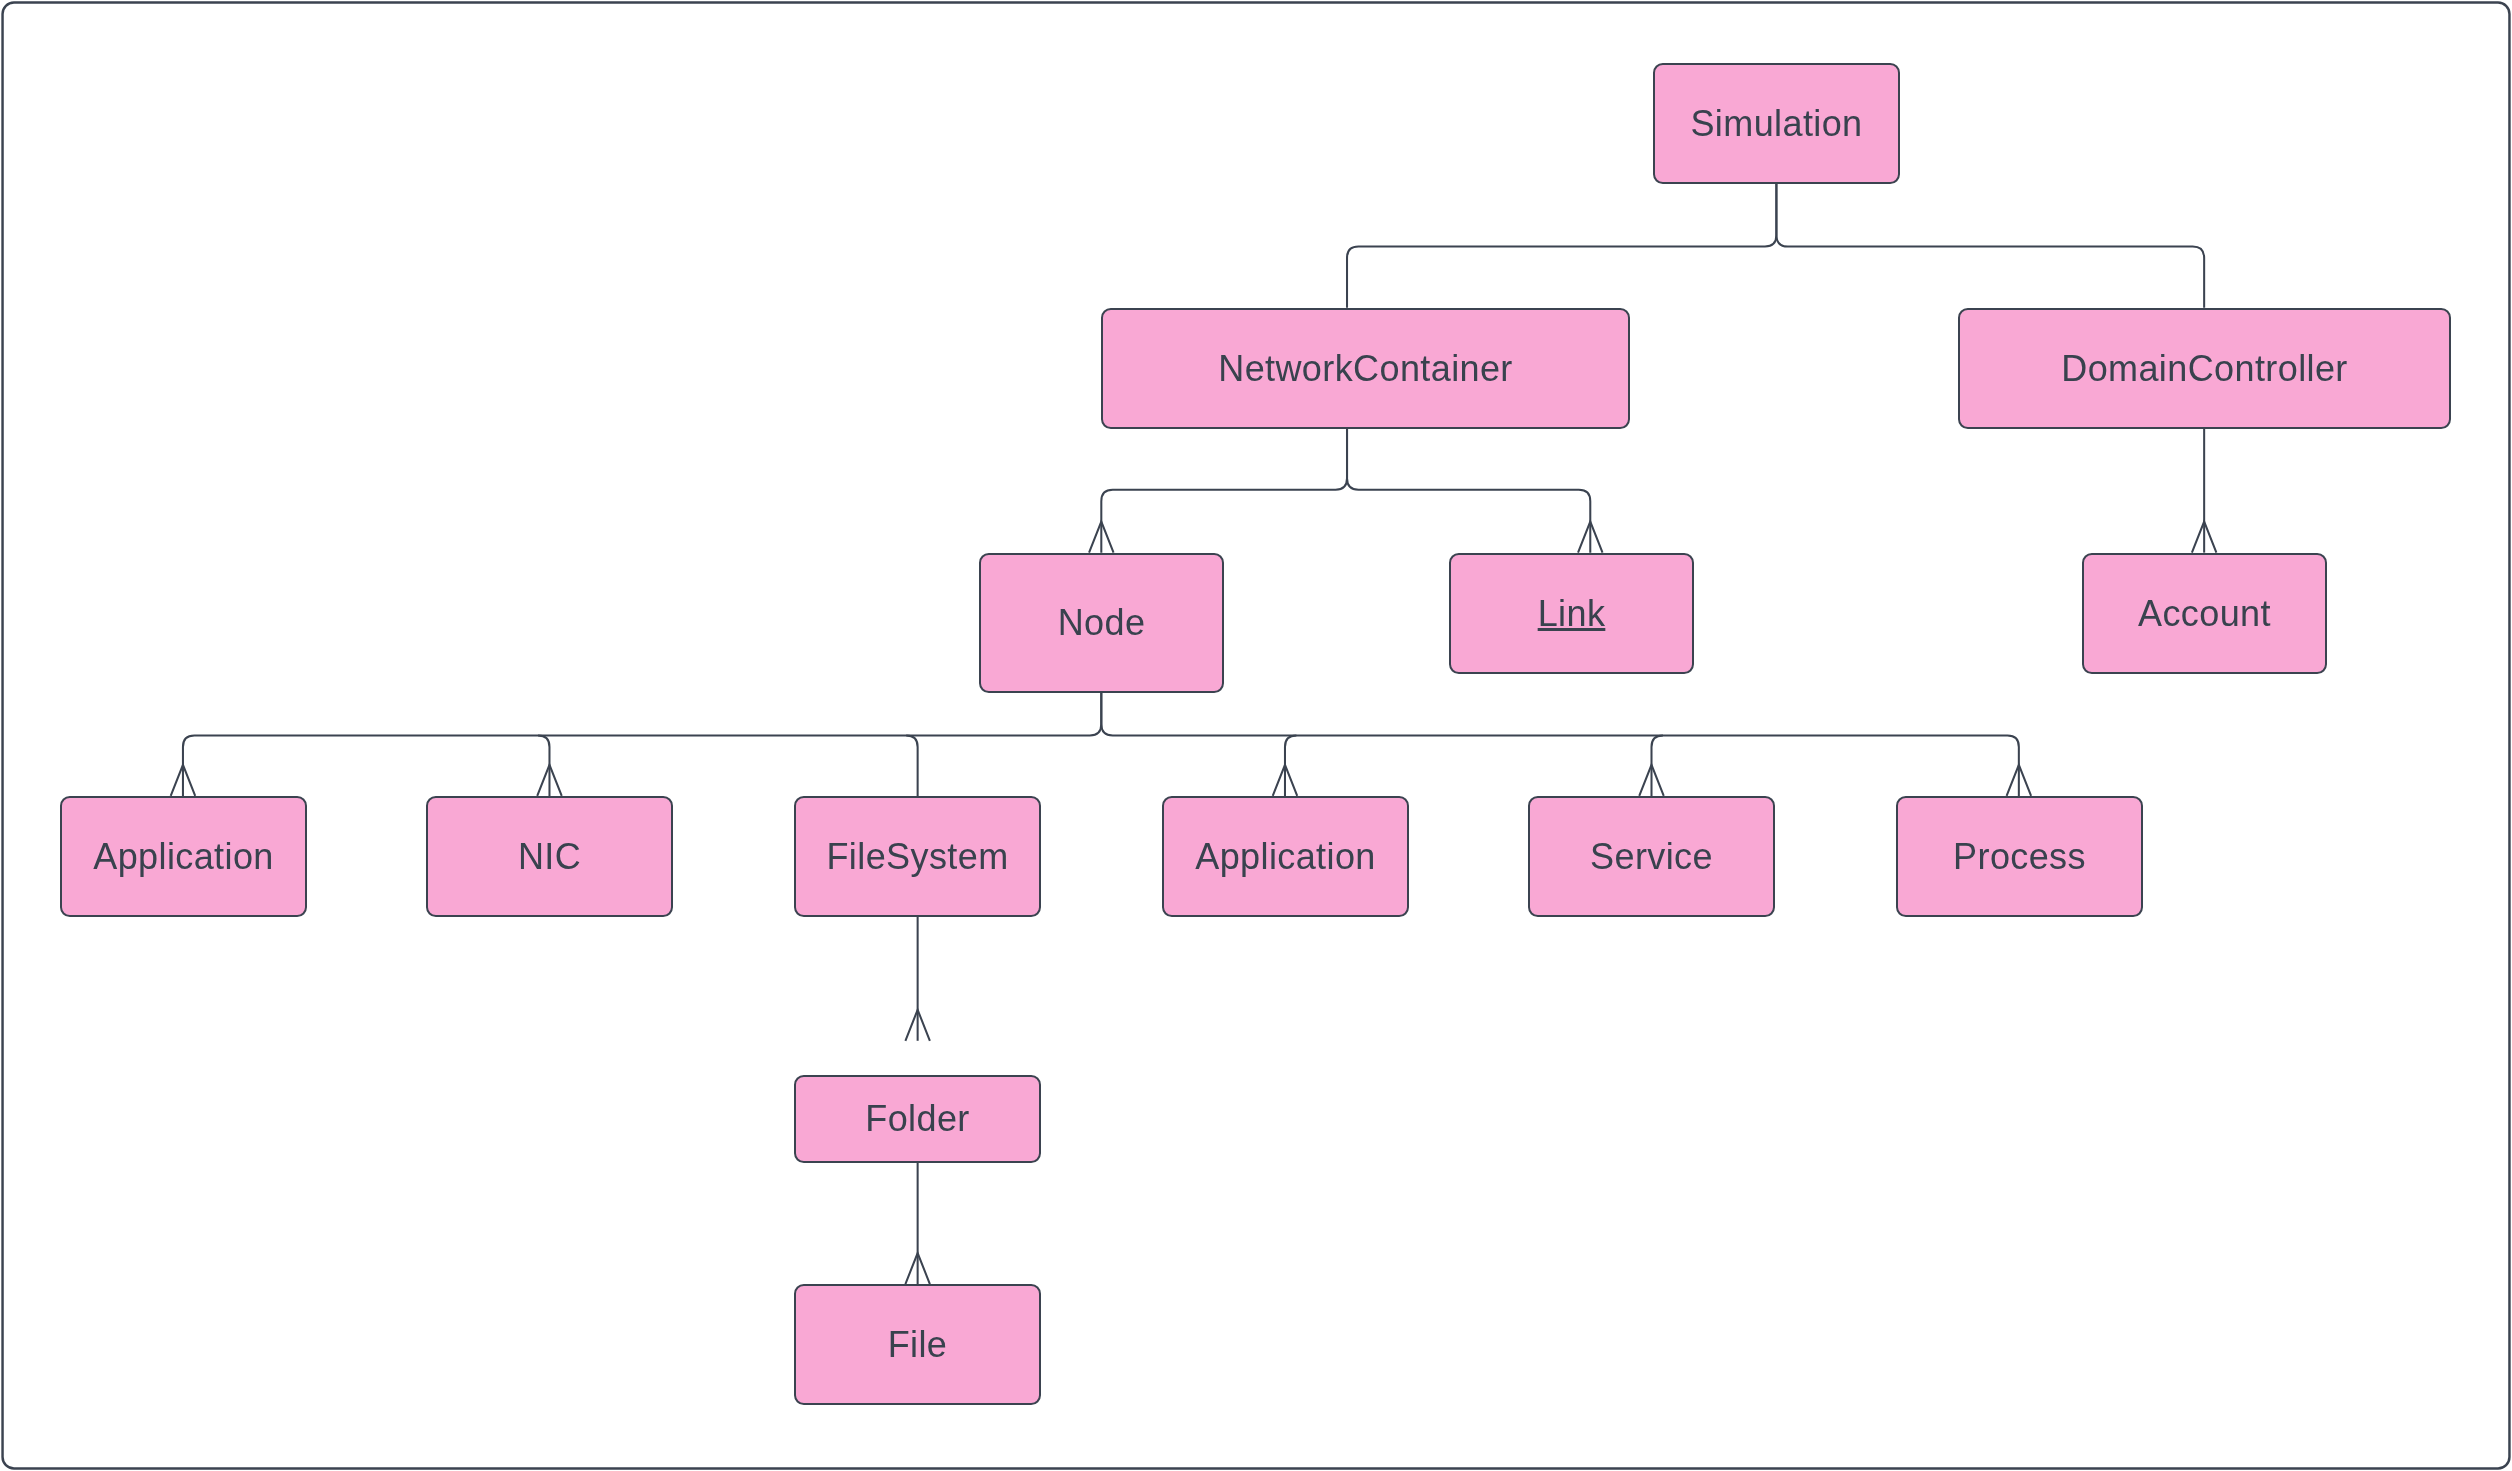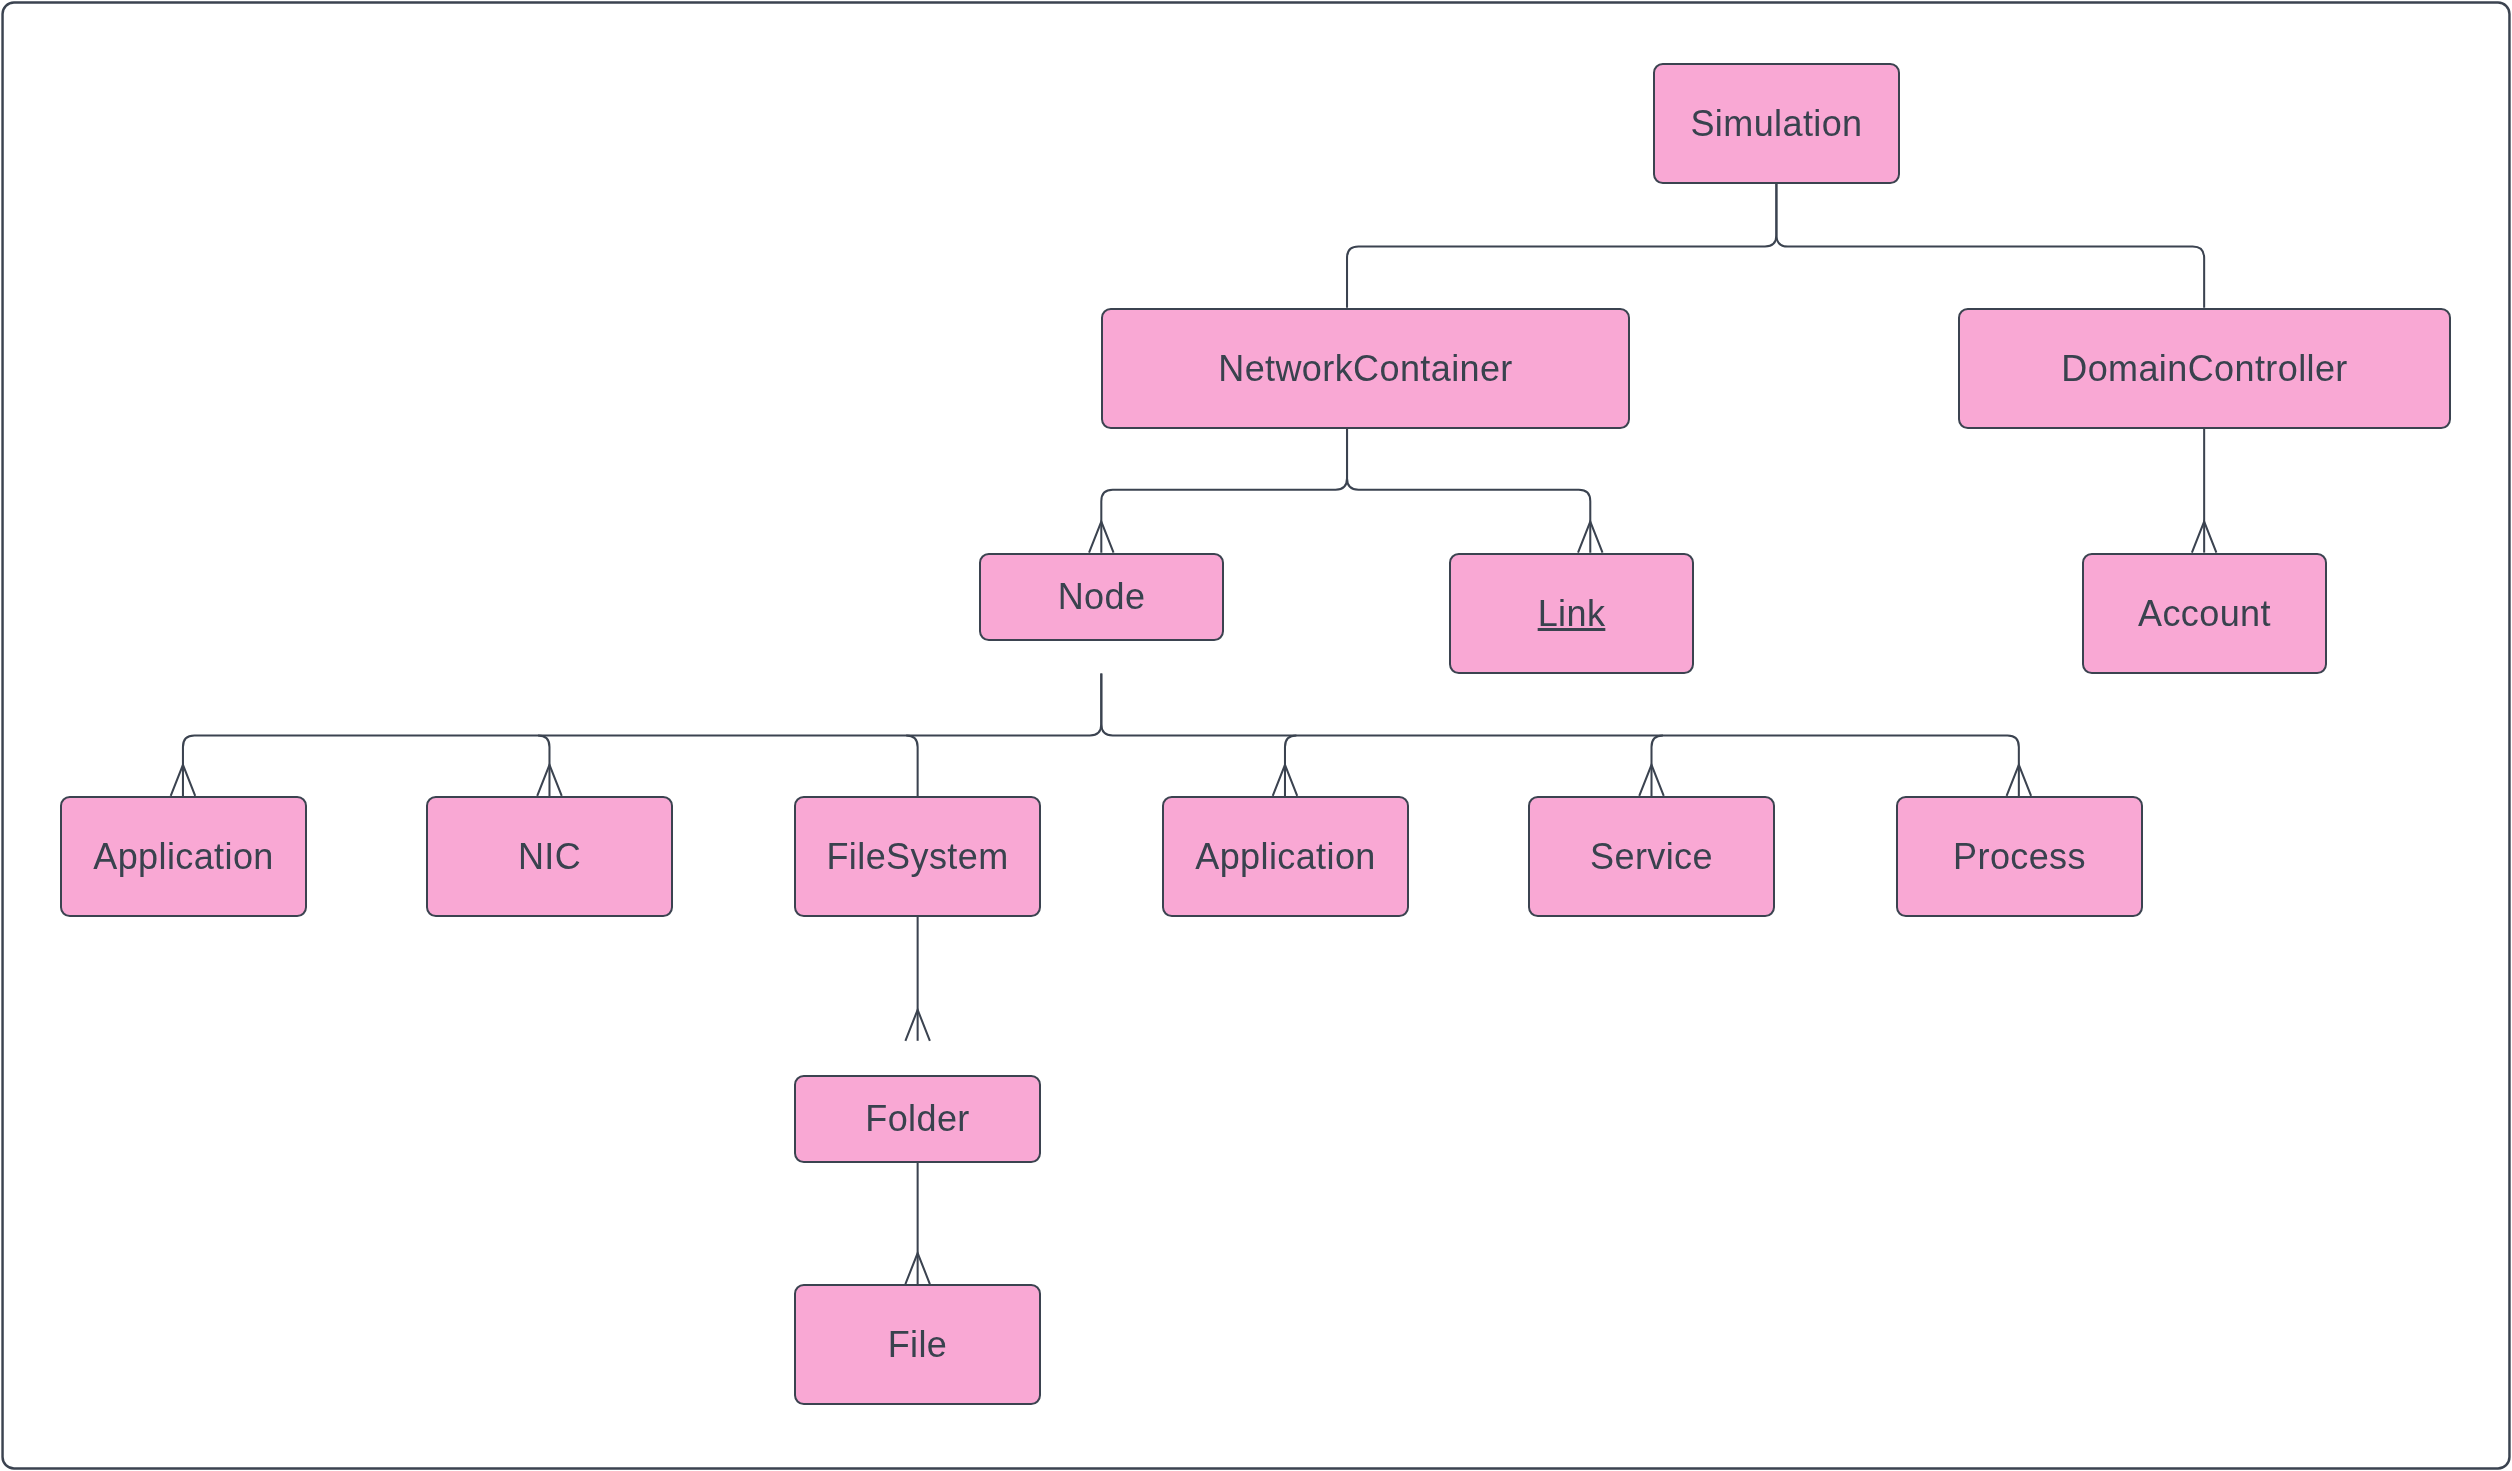--- a/index.html
+++ b/index.html
@@ -24,21 +24,21 @@
     display:flex;align-items:center;justify-content:center;
     font-size:36px;
     color:#39424e;
     letter-spacing:0.4px;
     white-space:nowrap;
   }
   
   #b-simulation      {left:1653px;top:63px;  width:247px;height:121px;}
   #b-networkcontainer{left:1101px;top:308px; width:529px;height:121px;}
   #b-domaincontroller{left:1958px;top:308px; width:493px;height:121px;}
-  #b-node            {left:979px;top:553px; width:245px;height:88px;}
+  #b-node            {left:979px;top:553px; width:245px;height:140px;}
   #b-link            {left:1449px;top:553px; width:245px;height:121px;text-decoration:underline;}
   #b-account         {left:2082px;top:553px; width:245px;height:121px;}
   #b-switchport      {left:60px;  top:796px; width:247px;height:121px;}
   #b-nic             {left:426px; top:796px; width:247px;height:121px;}
   #b-filesystem      {left:794px; top:796px; width:247px;height:121px;}
   #b-application     {left:1162px;top:796px; width:247px;height:121px;}
   #b-service         {left:1528px;top:796px; width:247px;height:121px;}
   #b-process         {left:1896px;top:796px; width:247px;height:121px;}
   #b-folder          {left:794px; top:1041px;width:247px;height:88px;margin-top:34px;}
   #b-file            {left:794px; top:1284px;width:247px;height:121px;align-items:center;}

